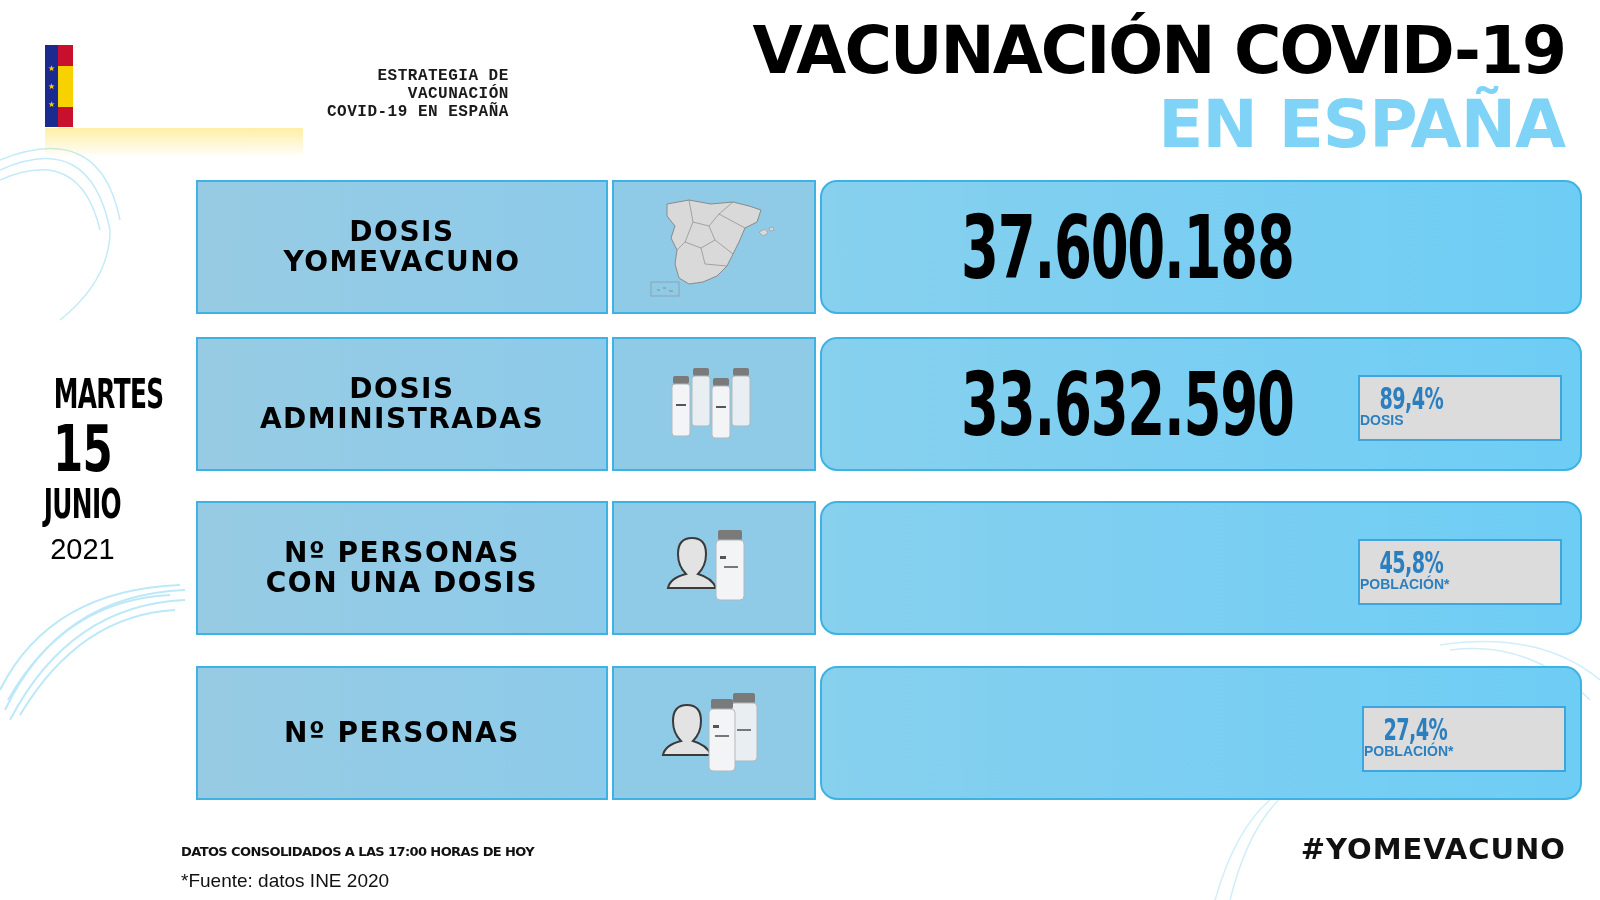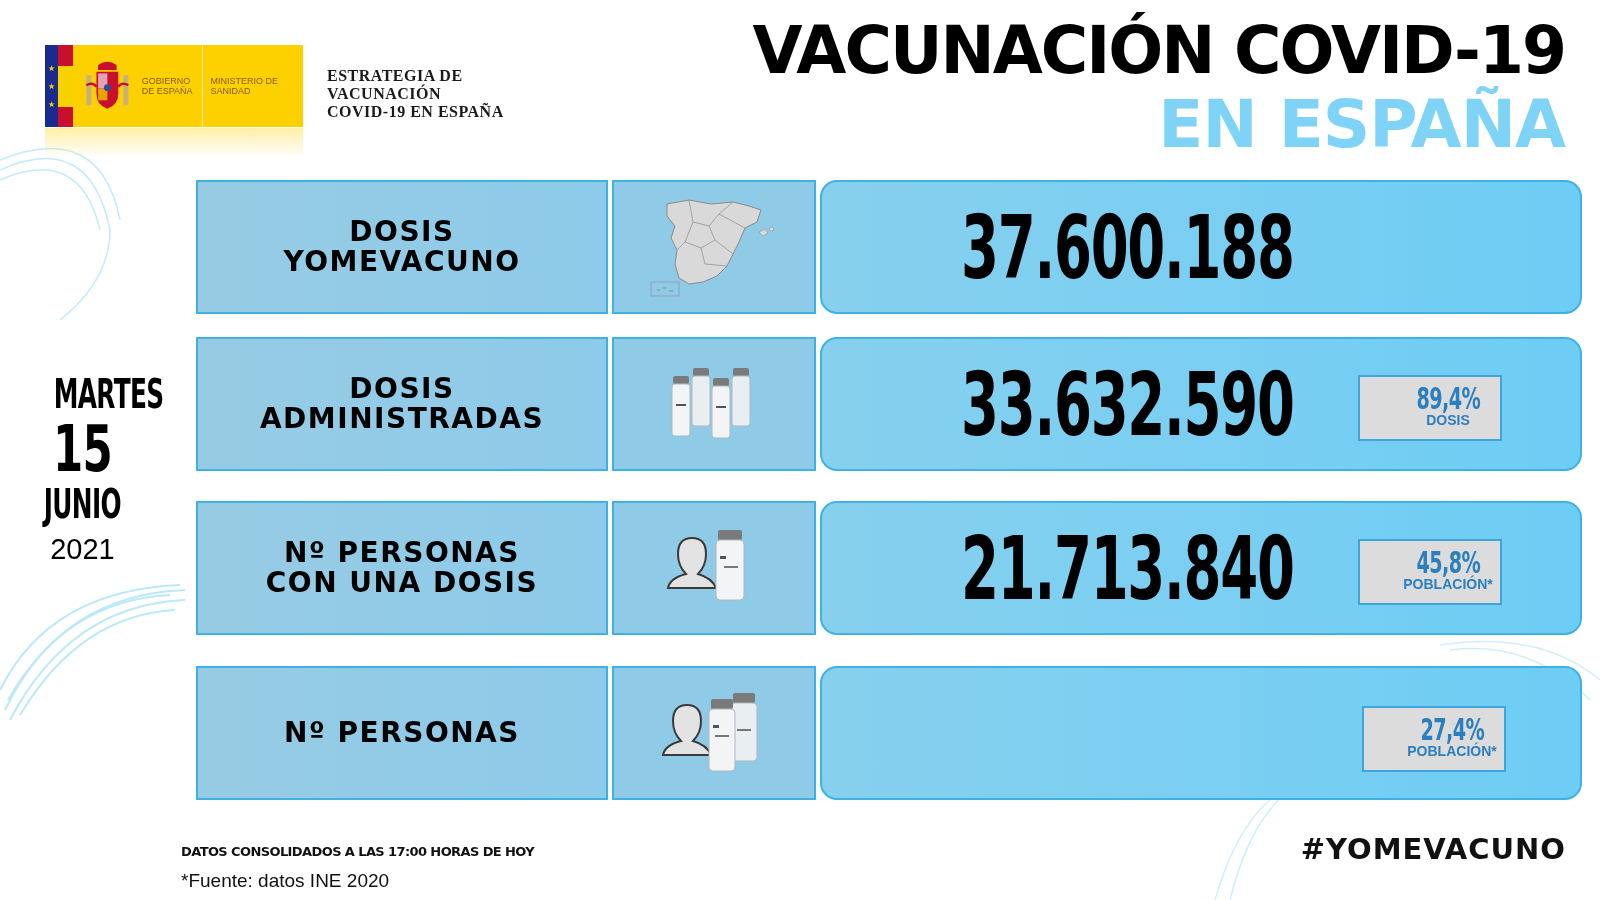--- a/index.html
+++ b/index.html
@@ -15,22 +15,22 @@
   .flag-blue span { position: absolute; left: 3px; color: #f7d200; font-size: 8px; line-height: 8px; }
   .flag-red { width: 15px; background: linear-gradient(#c8102e 0 25%, #f7d200 25% 75%, #c8102e 75% 100%); }
   .logo-yellow { flex: 1; background: #fdd000; display: flex; align-items: center; position: relative; }
   .coat { width: 58px; height: 62px; margin-left: 10px; }
   .gob-text { font-size: 9px; line-height: 10px; color: #8a5a00; margin-left: 10px; width: 62px; }
   .logo-divider { width: 1px; height: 100%; background: #f5e6a0; margin: 0 8px; }
   .min-text { font-size: 9px; line-height: 10px; color: #8a5a00; }
   .logo-reflection { position: absolute; left: 45px; top: 128px; width: 258px; height: 30px;
     background: linear-gradient(rgba(253,208,0,0.35), rgba(255,255,255,0)); }
 
-  .strategy { position: absolute; left: 327px; top: 67px; font-family: Liberation Serif, serif;
-    font-weight: bold; font-size: 16px; line-height: 18px; color: #1a1a1a; letter-spacing: 0.5px; }
+  .strategy { position: absolute; left: 327px; top: 67px; font-family: Liberation Mono, monospace;
+    font-weight: bold; font-size: 16px; line-height: 18px; color: #1a1a1a; letter-spacing: 0.5px; text-align: right; }
 
   
   .title1 { position: absolute; right: 35px; top: 12px; font-family: "DejaVu Sans", sans-serif;
     font-weight: bold; font-size: 66px; letter-spacing: -2px; color: #000; transform: scaleX(0.98); transform-origin: right; }
   .title2 { position: absolute; right: 35px; top: 86px; font-family: "DejaVu Sans", sans-serif;
     font-weight: bold; font-size: 66px; letter-spacing: -1px; color: #7ed3f7; }
 
   
   .date { position: absolute; left: 20px; top: 372px; width: 125px; text-align: center; }
   .date .cond { font-family: "DejaVu Sans", sans-serif; font-weight: bold; display: inline-block;
@@ -46,22 +46,22 @@
   .cell-label { width: 412px; background: linear-gradient(90deg, #97cbe3, #8dcbea); display: flex;
     align-items: center; justify-content: center; text-align: center; }
   .cell-label span { font-family: "DejaVu Sans", sans-serif; font-weight: bold; font-size: 28px;
     line-height: 30px; letter-spacing: 1.5px; color: #000; }
   .cell-icon { width: 204px; background: #8fcbe6; display: flex; align-items: center; justify-content: center; }
   .cell-value { flex: 1; background: linear-gradient(90deg, #87d0ee, #6ecdf5); position: relative; border-radius: 17px; }
   .big-num { position: absolute; left: 0; width: 610px; top: 0; height: 100%; display: flex;
     align-items: center; justify-content: center; }
   .big-num span { font-family: "DejaVu Sans", sans-serif; font-weight: bold; font-size: 88px;
     letter-spacing: -2px; color: #000; display: inline-block; transform: scaleX(0.62); white-space: nowrap; }
-  .pct-box { position: absolute; width: 144px; height: 66px; top: 36px; background: #dcdcdc;
-    border: 2px solid #3fa6dd; text-align: center; padding-left: 36px; }
+  .pct-box { position: absolute; width: 204px; height: 66px; top: 36px; background: #dcdcdc;
+    border: 2px solid #3fa6dd; text-align: left; }
   .pct-box .pct { font-family: "DejaVu Sans", sans-serif; font-weight: bold; font-size: 31px;
     color: #2b7fbf; display: inline-block; transform: scaleX(0.62); line-height: 34px; margin-top: 4px; letter-spacing: -1px; }
   .pct-box .sub { display: block; font-family: "Liberation Sans", sans-serif; font-weight: bold;
     font-size: 14px; color: #2b7fbf; line-height: 14px; margin-top: -2px; }
 
   
   .footnote1 { position: absolute; left: 181px; top: 844px; font-family: "DejaVu Sans", sans-serif;
     font-weight: bold; font-size: 13px; letter-spacing: -0.6px; color: #111; }
   .footnote2 { position: absolute; left: 181px; top: 870px; font-size: 19px; color: #111; }
   .hashtag { position: absolute; right: 34px; top: 832px; font-family: "DejaVu Sans", sans-serif;
@@ -106,37 +106,20 @@
 </svg>
 
 <div class="logo">
   <div class="flag-strip">
     <div class="flag-blue">
         <span style="top:20px">★</span>
         <span style="top:38px">★</span>
         <span style="top:56px">★</span>
       </div>
     <div class="flag-red"></div>
-  </div>
-  <div class="logo-yellow">
-    <svg class="coat" viewBox="0 0 58 62">
-      <rect x="4" y="18" width="6" height="36" fill="#c9b27a"></rect>
-        <rect x="48" y="18" width="6" height="36" fill="#c9b27a"></rect>
-      <path d="M18 6 Q29 -2 40 6 L40 12 L18 12 Z" fill="#c8102e"></path>
-      <path d="M16 14 H42 V40 Q42 54 29 58 Q16 54 16 40 Z" fill="#c8102e"></path>
-      <rect x="18" y="16" width="11" height="18" fill="#e2a2b8"></rect>
-        <rect x="29" y="34" width="11" height="14" fill="#c8102e"></rect>
-      <rect x="18" y="34" width="11" height="14" fill="#e9a300"></rect>
-      <circle cx="29" cy="33" r="4" fill="#2450a0"></circle>
-      <path d="M4 30 Q12 26 16 32" stroke="#c8102e" stroke-width="3" fill="none"></path>
-      <path d="M54 30 Q46 26 42 32" stroke="#c8102e" stroke-width="3" fill="none"></path>
-    </svg>
-    <div class="gob-text">GOBIERNO DE ESPAÑA</div>
-    <div class="logo-divider"></div>
-    <div class="min-text">MINISTERIO DE SANIDAD</div>
   </div>
 </div>
 <div class="logo-reflection"></div>
 
 <div class="strategy">
   <div>ESTRATEGIA DE</div>
   <div>VACUNACIÓN</div>
   <div>COVID-19 EN ESPAÑA</div>
 </div>
 
@@ -215,23 +198,20 @@
   <div class="cell cell-icon">
     <svg width="100" height="80" viewBox="0 0 100 80">
       <path d="M4 60 Q6 50 22 46 Q14 38 14 26 Q14 10 28 10 Q42 10 42 26 Q42 38 34 46 Q48 50 52 60 Z" fill="#e3e3e3" stroke="#3a3a3a" stroke-width="2"></path>
       <rect x="54" y="2" width="24" height="10" rx="2" fill="#7a7a7a"></rect>
       <rect x="52" y="12" width="28" height="60" rx="4" fill="#f2f4f6" stroke="#b0b8bf"></rect>
       <rect x="56" y="28" width="6" height="3" fill="#555"></rect>
         <rect x="60" y="38" width="14" height="2" fill="#777"></rect>
     </svg>
   </div>
   <div class="cell cell-value">
-    <div class="big-num">
-        <span>21.713.840</span>
-      </div>
     <div class="pct-box" style="left:536px">
       <span class="pct">45,8%</span>
       <span class="sub">POBLACIÓN*</span>
     </div>
   </div>
 </div>
 
 <div class="row" style="top:666px">
   <div class="cell cell-label">
     <span><span>Nº PERSONAS</span><br></span>

